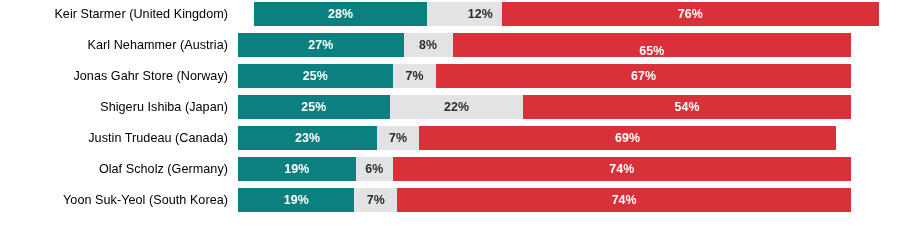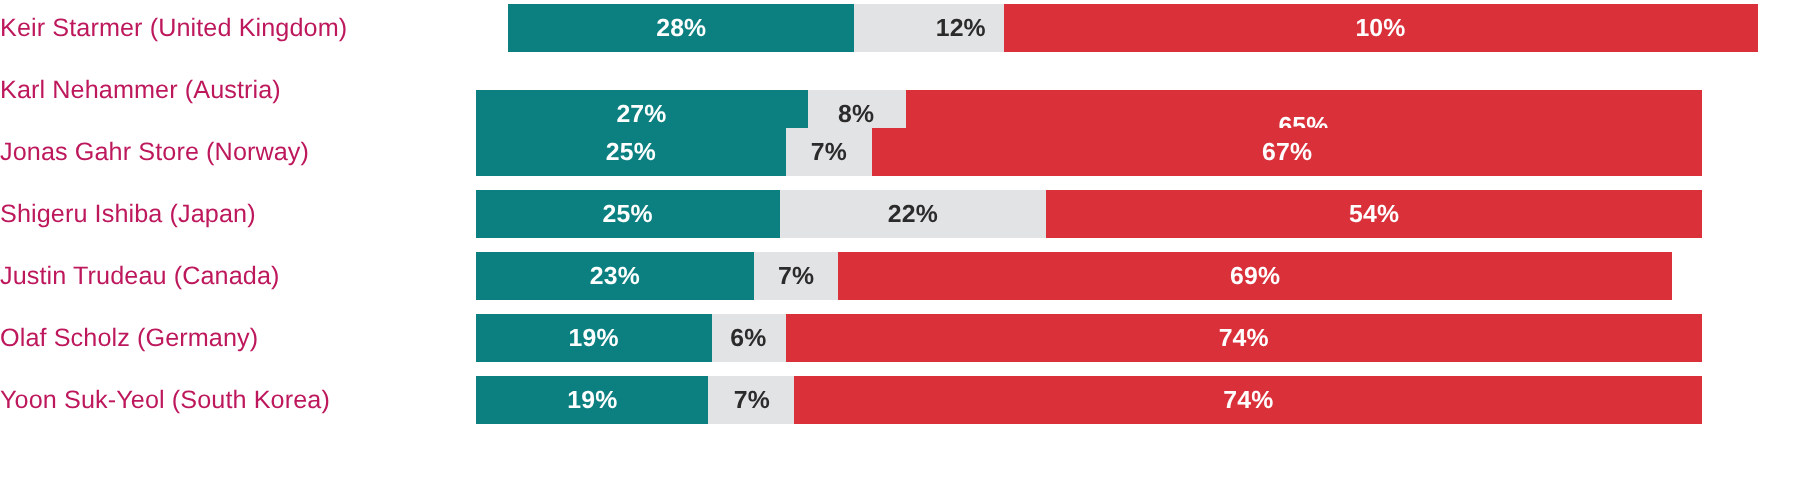--- a/index.html
+++ b/index.html
@@ -30,22 +30,23 @@
     display: block;
   }
 
   .row-label {
     position: absolute;
     left: 0;
     top: 0;
     width: 228px;
     height: 24px;
     line-height: 24px;
+    text-align: right;
     font-size: 12.6px;
-    color: #be185d;
+    color: #000000;
     letter-spacing: 0.05px;
     white-space: nowrap;
     overflow: hidden;
   }
 
   .bar-track {
     position: absolute;
     left: 238px;
     top: 0;
     width: 613px;
@@ -87,27 +88,27 @@
     <div class="bar-row" style="top: 2px;">
       <div class="row-label">Keir Starmer (United Kingdom)</div>
       <div class="bar-track" style="left: 254px; width: 625px;">
         <div class="seg seg-approve" style="width: 27.7228%;">
           <span class="seg-value">28%</span>
         </div>
         <div class="seg seg-neither" style="width: 11.8812%; padding-left: 32px;">
           <span class="seg-value">12%</span>
         </div>
         <div class="seg seg-disapprove" style="width: 60.396%;">
-          <span class="seg-value">10%</span>
+          <span class="seg-value">76%</span>
         </div>
       </div>
     </div>
     <div class="bar-row" style="top: 33px;">
       <div class="row-label">Karl Nehammer (Austria)</div>
-      <div class="bar-track" style="left: 238px; width: 613px; margin-top: 12px;">
+      <div class="bar-track" style="left: 238px; width: 613px;">
         <div class="seg seg-approve" style="width: 27%;">
           <span class="seg-value">27%</span>
         </div>
         <div class="seg seg-neither" style="width: 8%;">
           <span class="seg-value">8%</span>
         </div>
         <div class="seg seg-disapprove" style="width: 65%; align-items: flex-end;">
           <span class="seg-value">65%</span>
         </div>
       </div>

